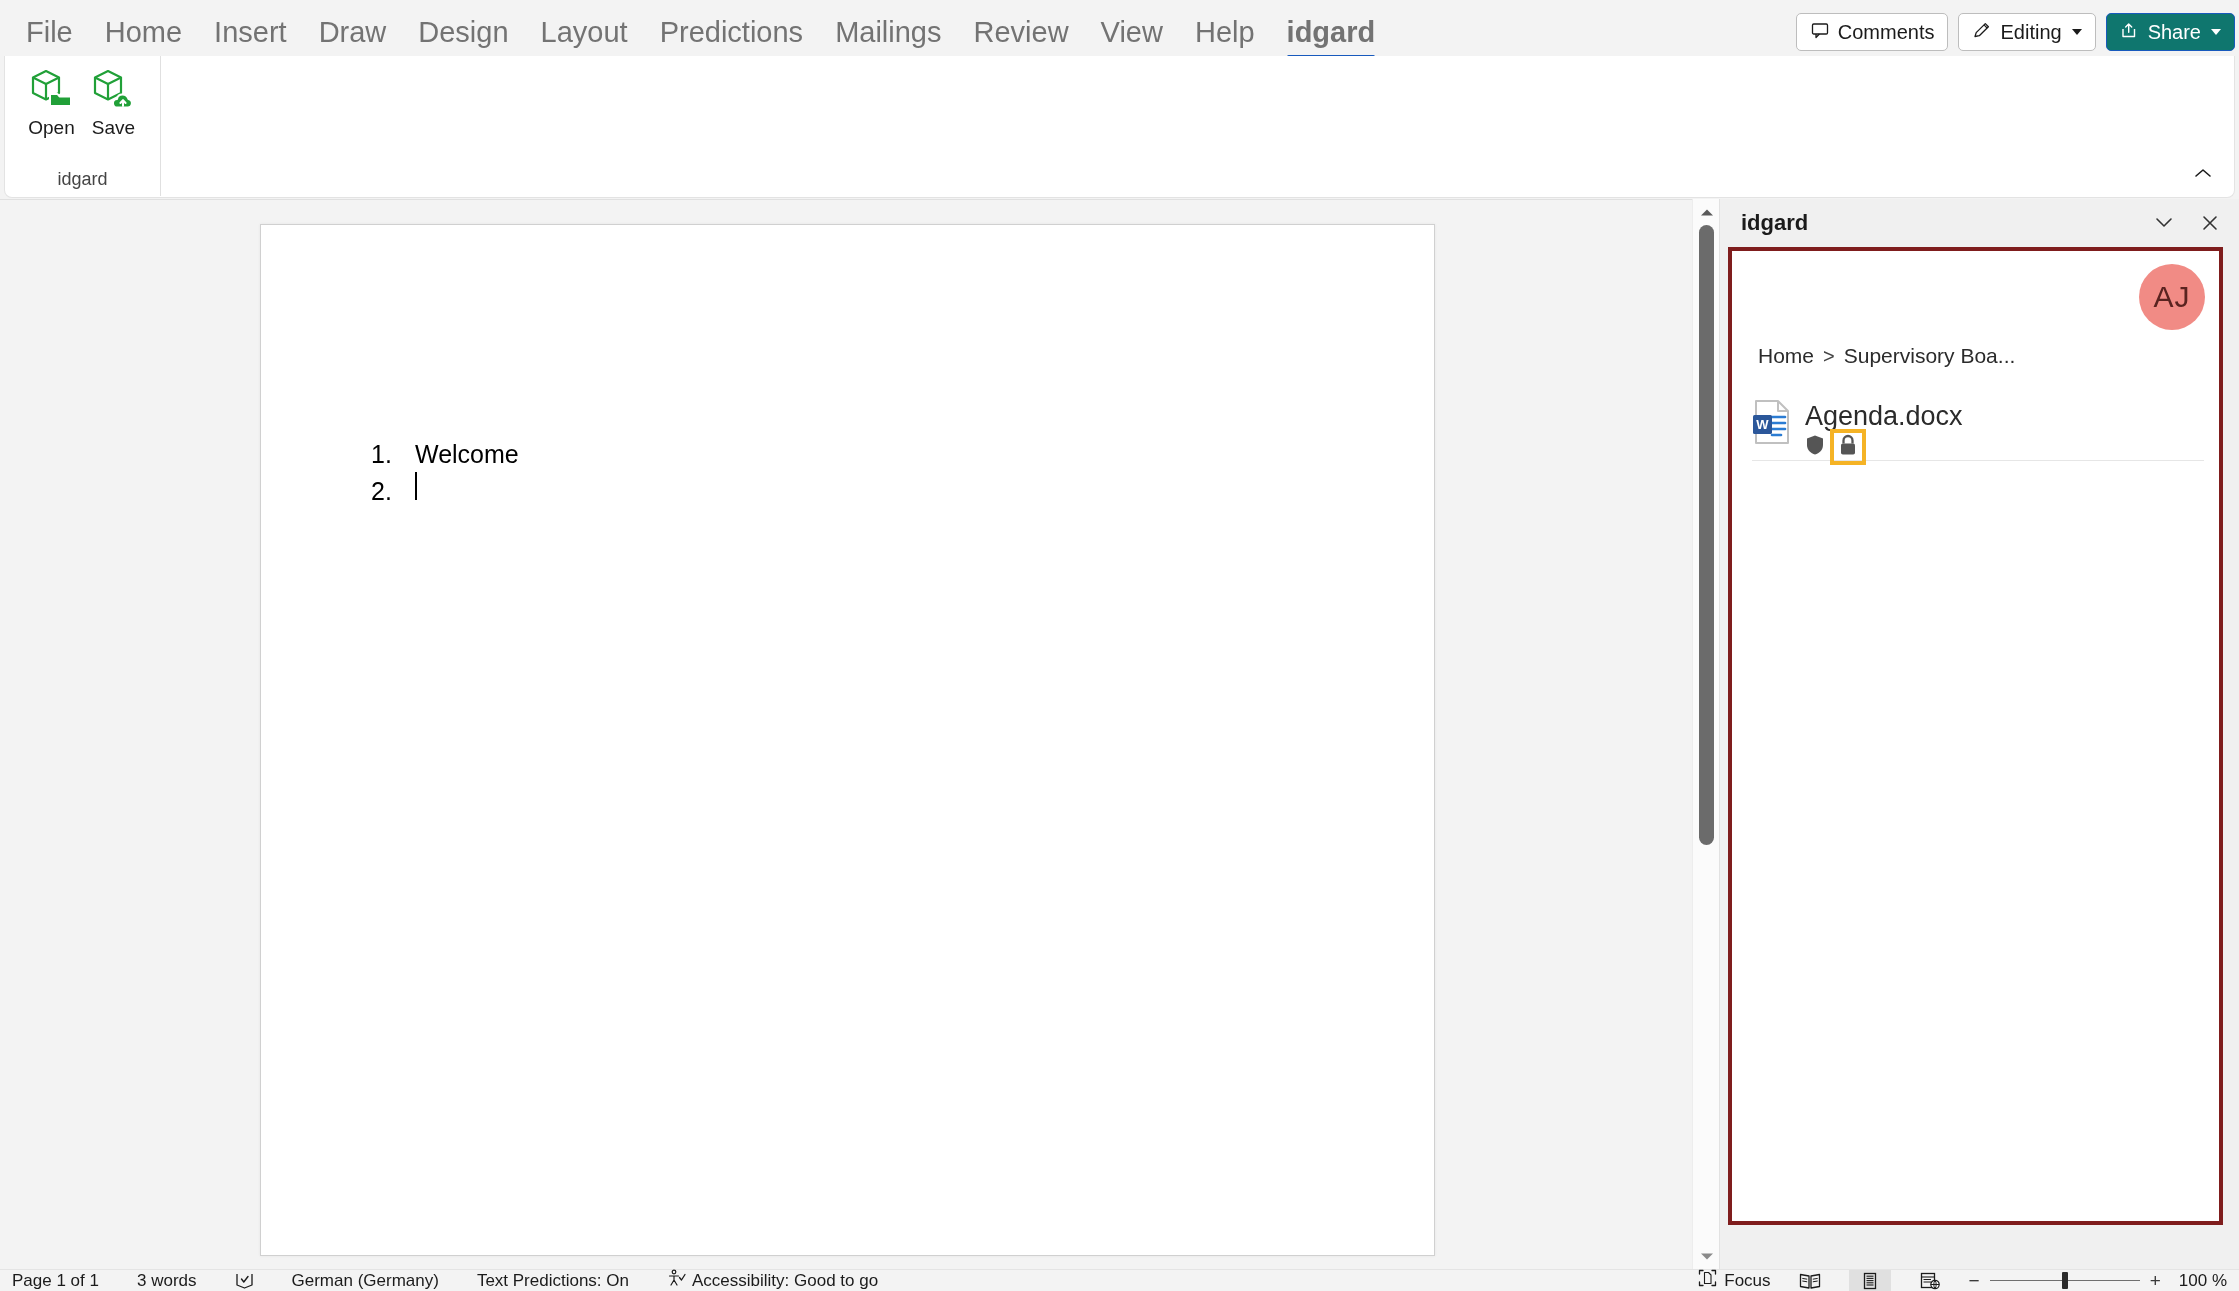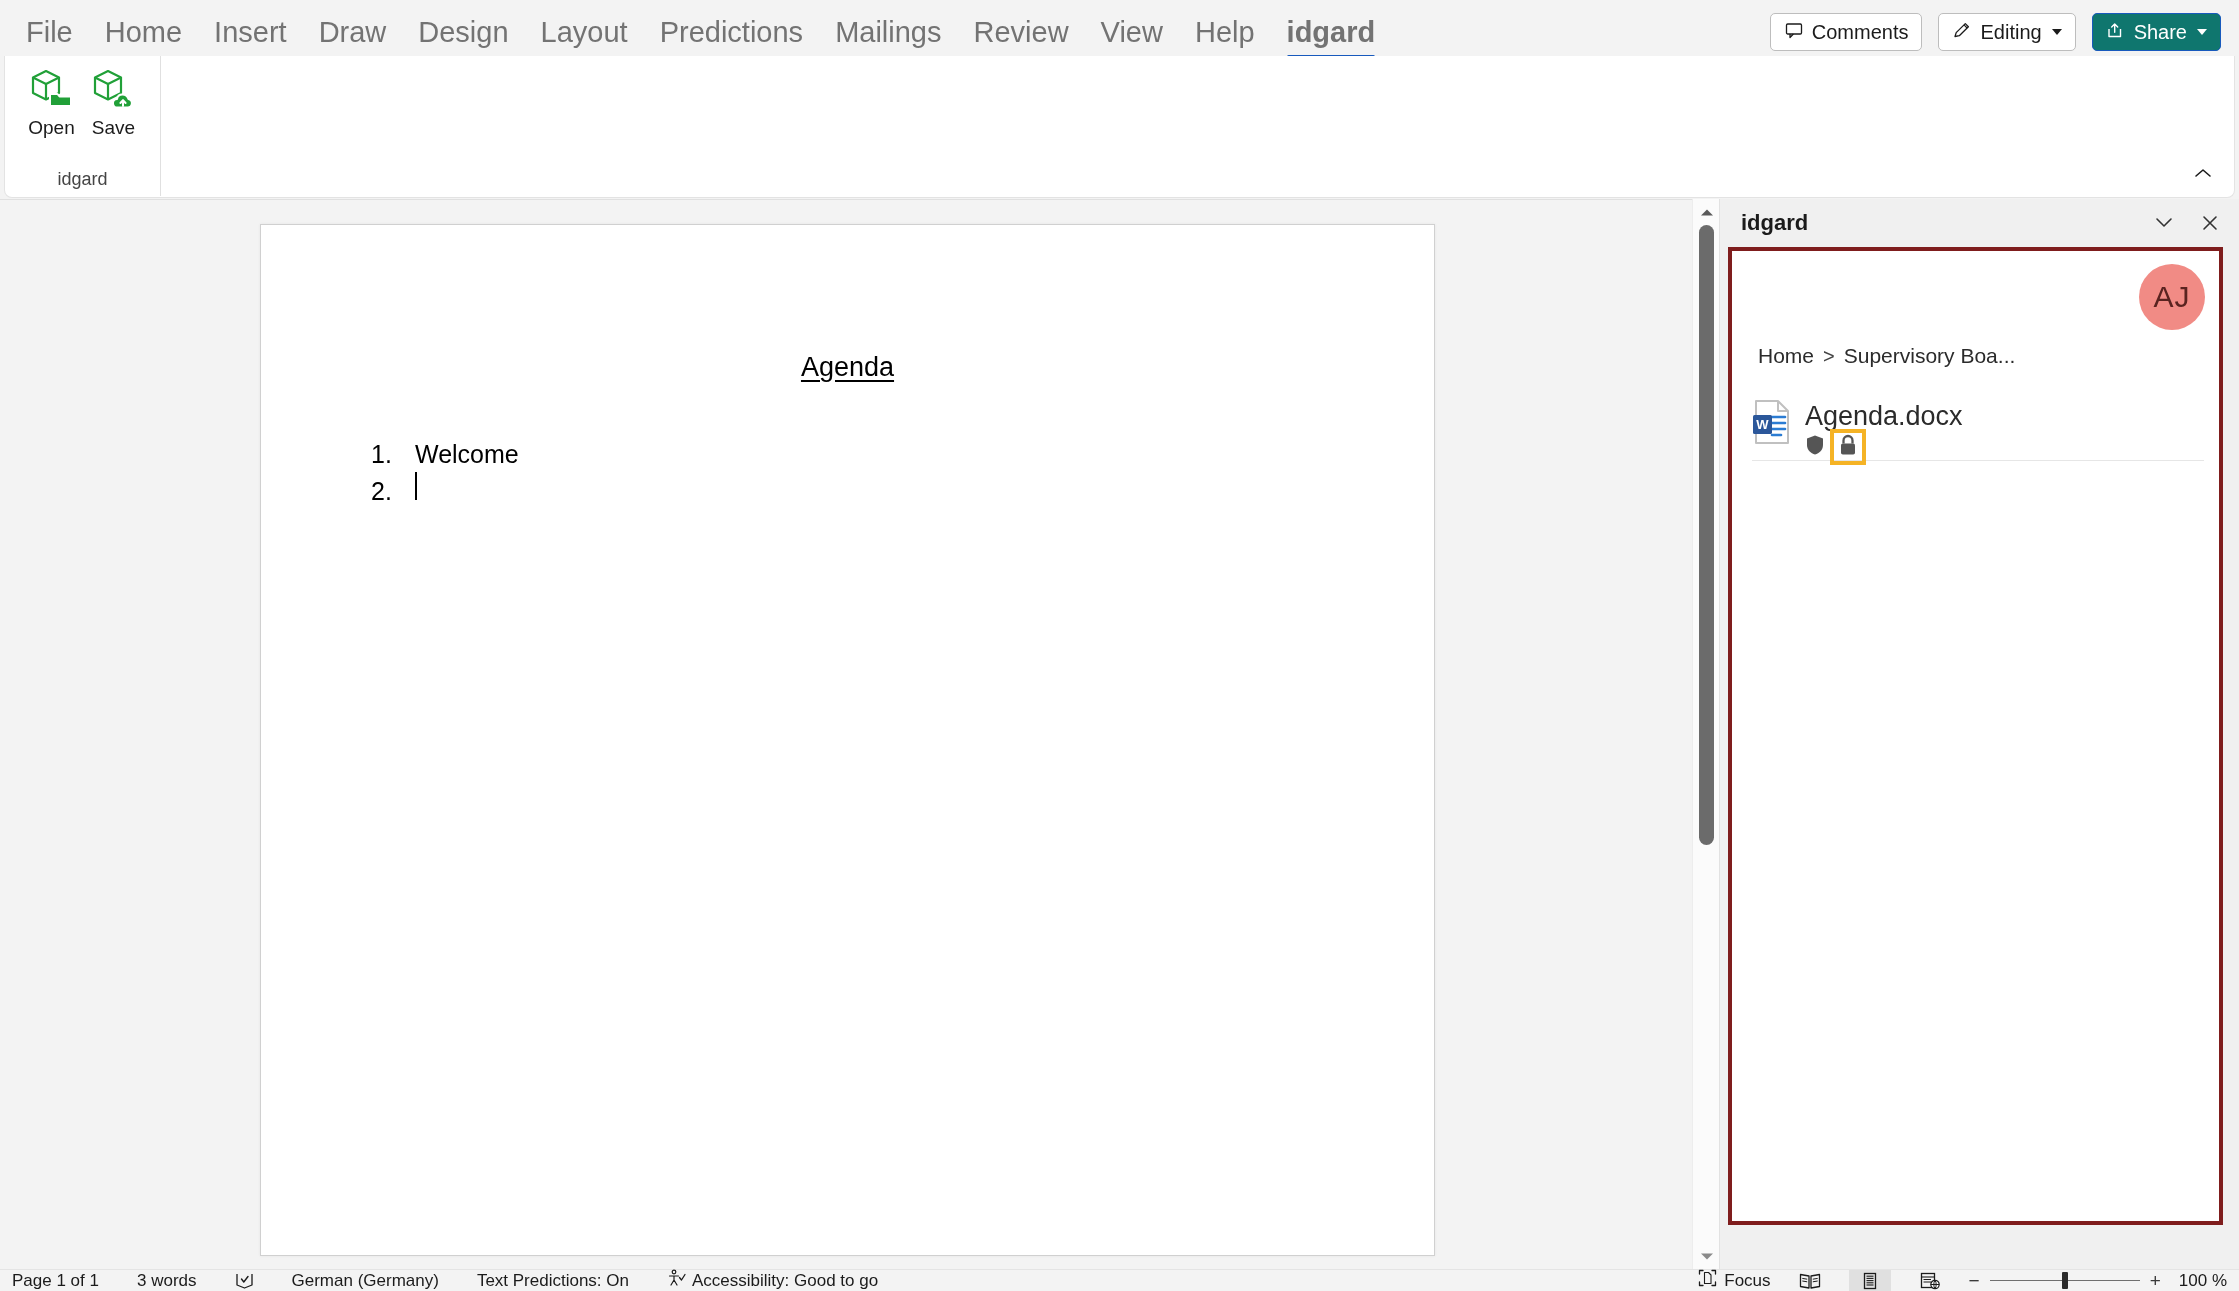--- a/index.html
+++ b/index.html
@@ -29,21 +29,21 @@
     line-height: 1.2;
   }
   .tab.active { font-weight: bold; position: relative; }
   .tab.active::after {
     content: ""; position: absolute; left: 16px; right: 16px; bottom: -3px;
     height: 3px; background: #185abd; border-radius: 2px;
   }
 
   .tabstrip-right {
     margin-left: auto; display: flex; align-items: center;
-    gap: 16px; padding-right: 18px;
+    gap: 10px; padding-right: 4px;
   }
   .pillbtn {
     display: flex; align-items: center; gap: 8px;
     height: 38px; padding: 0 13px;
     border: 1px solid #bdbdbd; border-radius: 5px;
     background: #ffffff; font-size: 20px; color: #1b1b1b;
     white-space: nowrap;
   }
   .pillbtn.primary {
     background: #0f766e; border-color: #185abd; color: #ffffff;
@@ -298,21 +298,20 @@
 
     <div class="ribbon-collapse">
       <svg width="20" height="14" viewBox="0 0 20 14">
         <path d="M3 10 L10 4 L17 10" fill="none" stroke="#1b1b1b" stroke-width="1.6" stroke-linecap="round" stroke-linejoin="round"></path>
       </svg>
     </div>
   </div>
 
   <div class="canvas">
     <div class="page">
-      <div class="doc-title">Agenda</div>
       <div class="doc-list">
         <div class="doc-li">
           <span class="num">1.</span>
           <span>Welcome</span>
         </div>
         <div class="doc-li">
           <span class="num">2.</span>
           <span></span>
           <span class="caret"></span>
         </div>

